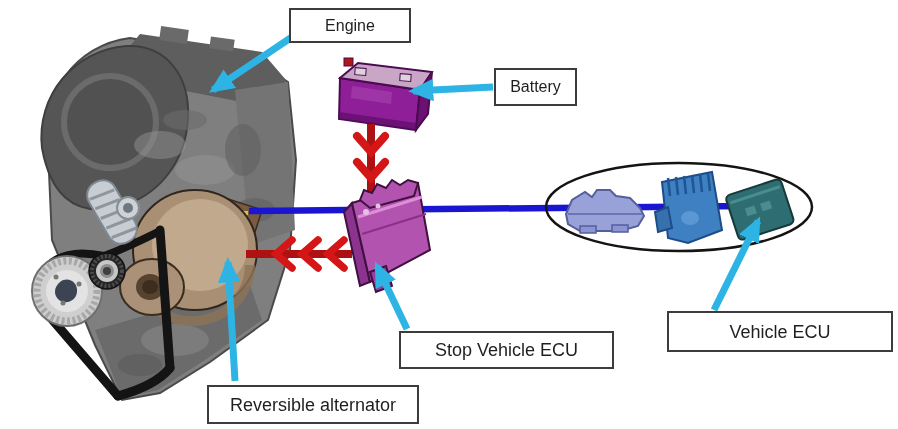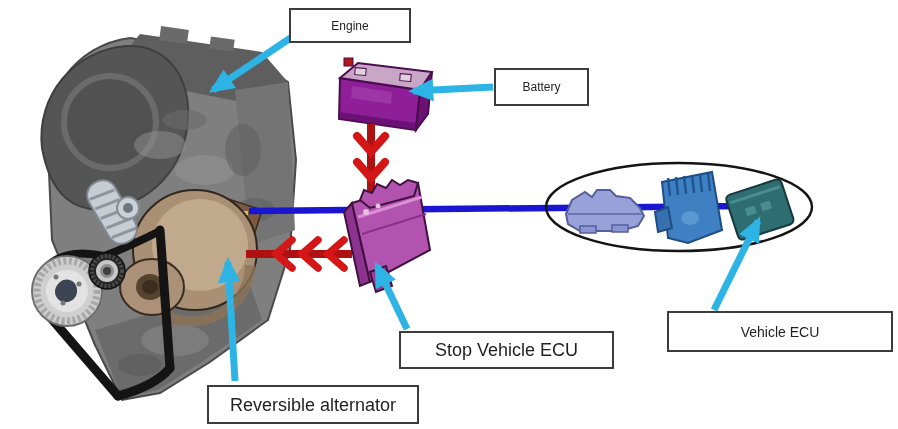--- a/index.html
+++ b/index.html
@@ -11,29 +11,29 @@
     font-family:"Liberation Sans", sans-serif;
   }
   .stage svg{position:absolute;left:0;top:0;}
   .label-box{
     position:absolute;
     box-sizing:border-box;
     background:#ffffff;
     border:2px solid #3c3c3c;
     display:flex;align-items:center;justify-content:center;
     color:#1f1f1f;
-    font-size:12px;
+    font-size:16px;
     line-height:1;
     white-space:nowrap;
     z-index:5;
   }
   #lbl-engine{left:289px;top:8px;width:122px;height:35px;}
-  #lbl-battery{left:494px;top:68px;width:95px;height:38px;align-items:center;}
+  #lbl-battery{left:494px;top:68px;width:83px;height:38px;align-items:center;}
   #lbl-stop-starts-ecu{left:399px;top:331px;width:215px;height:38px;font-size:18px;}
-  #lbl-vehicle-ecu{left:667px;top:311px;width:226px;height:41px;font-size:14px;}
+  #lbl-vehicle-ecu{left:667px;top:311px;width:226px;height:41px;font-size:18px;}
   #lbl-reversible-alternator{left:207px;top:385px;width:212px;height:39px;font-size:18px;}
 </style>
 </head>
 <body>
 
 <div class="stage">
 
   <svg width="898" height="429" viewBox="0 0 898 429">
     <defs>
       <marker id="cyanhead" markerWidth="3.6" markerHeight="3.2" refX="2.9" refY="1.6" orient="auto">

